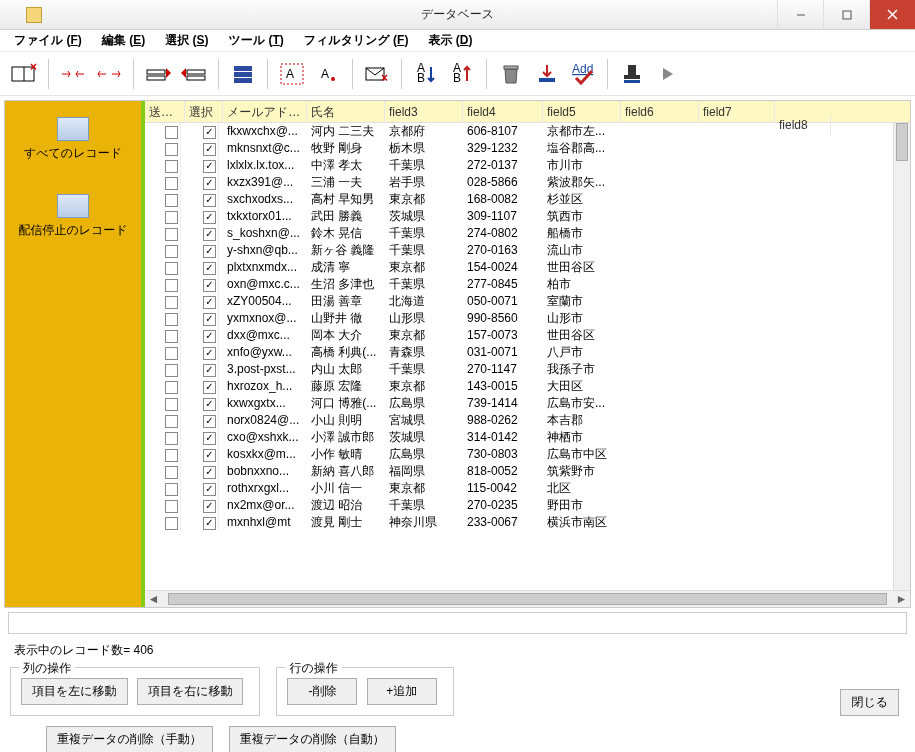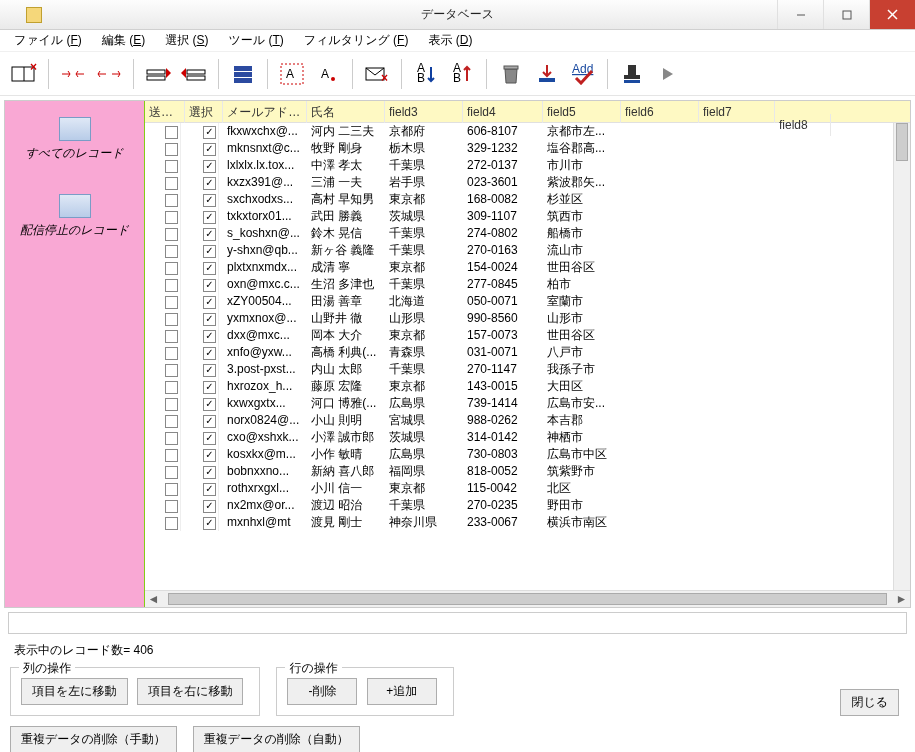--- a/index.html
+++ b/index.html
@@ -9,31 +9,31 @@
 .titlebar { height: 30px; background: linear-gradient(#fdfdfd,#eaeaea); border-bottom: 1px solid #d0d0d0; display: flex; align-items: center; position: relative; padding-left: 20px; }
 .titlebar .icon { width: 16px; height: 16px; margin: 0 6px; background: #f5d77a; border: 1px solid #c0a030; }
 .titlebar .title { position: absolute; left: 50%; transform: translateX(-50%); color: #222; }
 .winbtns { margin-left: auto; display: flex; height: 100%; }
 .winbtn { width: 46px; display: flex; align-items: center; justify-content: center; border-left: 1px solid #e0e0e0; color: #555; }
 .winbtn.close { background: #c84031; color: #fff; }
 .winbtn.close svg { stroke: #fff; }
 
 
 .menubar { height: 22px; display: flex; align-items: center; padding: 0 4px; border-bottom: 1px solid #f0f0f0; }
-.menuitem { padding: 2px 10px; cursor: default; }
+.menuitem { padding: 2px 10px; cursor: default; font-weight: bold; }
 .menuitem u { text-decoration: underline; }
 
 
 .toolbar { height: 44px; display: flex; align-items: center; padding: 4px 8px; gap: 4px; border-bottom: 1px solid #e5e5e5; }
 .tbtn { width: 32px; height: 32px; display: flex; align-items: center; justify-content: center; }
 .tsep { width: 1px; height: 30px; background: #ccc; margin: 0 4px; }
 
 
 .mainsplit { display: flex; height: 508px; border: 1px solid #ccc; margin: 4px; }
-.sidebar { width: 140px; border-right: 1px solid #84cc16; background: #f9a8d4; padding-top: 10px; font-style: italic; }
+.sidebar { width: 140px; border-right: 4px solid #84cc16; background: #eab308; padding-top: 10px; }
 .side-item { text-align: center; padding: 6px 2px; }
 .side-item .sicon { width: 32px; height: 24px; margin: 0 auto 4px; background: linear-gradient(#dfe8f6,#b8cce8); border: 1px solid #7a9cc6; }
 .side-item .slabel { font-size: 12px; }
 
 
 .tablewrap { flex: 1; overflow: hidden; display: flex; flex-direction: column; position: relative; }
 .thead, .trow { display: flex; }
 .thead { background: #fef9c3; border-bottom: 1px solid #e0e0e0; height: 22px; align-items: center; position: relative; }
 .th, .td { overflow: hidden; white-space: nowrap; text-overflow: ellipsis; padding: 0 4px; height: 17px; line-height: 17px; }
 .th { border-right: 1px solid #e8e8e8; color: #333; height: 22px; line-height: 22px; }
@@ -63,21 +63,21 @@
 .filterline { height: 22px; border: 1px solid #ccc; margin: 0 8px; }
 
 
 .bottom { padding: 4px 10px 6px; }
 .reccount { margin: 4px 0 8px 4px; }
 .groups { display: flex; gap: 16px; align-items: flex-end; }
 .group { border: 1px solid #ccc; padding: 10px 10px 10px; position: relative; }
 .group .glabel { position: absolute; top: -8px; left: 8px; background: #fff; padding: 0 4px; }
 .btn { border: 1px solid #adadad; background: #efefef; padding: 4px 10px; margin-right: 6px; cursor: default; }
 .closebtn-wrap { margin-left: auto; align-self: flex-end; }
-.duprow { margin-top: 10px; display: flex; gap: 10px; }
+.duprow { margin-top: 10px; display: flex; gap: 10px; margin-left: 36px; }
 
 </style>
 </head>
 <body>
 
 <div class="titlebar">
   <div class="icon"></div>
   <div class="title">データベース</div>
   <div class="winbtns">
     <div class="winbtn">
@@ -315,21 +315,21 @@
             </div>
           </div>
           <div class="td col-sel">
             <div class="chkwrap">
               <span class="chkbox checked"></span>
             </div>
           </div>
           <div class="td col-mail">kxzx391@...</div>
           <div class="td col-name">三浦 一夫</div>
           <div class="td col-f3">岩手県</div>
-          <div class="td col-f4">023-3601</div>
+          <div class="td col-f4">028-5866</div>
           <div class="td col-f5">紫波郡矢...</div>
           <div class="td col-f6"></div>
           <div class="td col-f7"></div>
           <div class="td col-f8"></div>
         </div>
         <div class="trow">
           <div class="td col-sent">
             <div class="chkwrap">
               <span class="chkbox"></span>
             </div>

